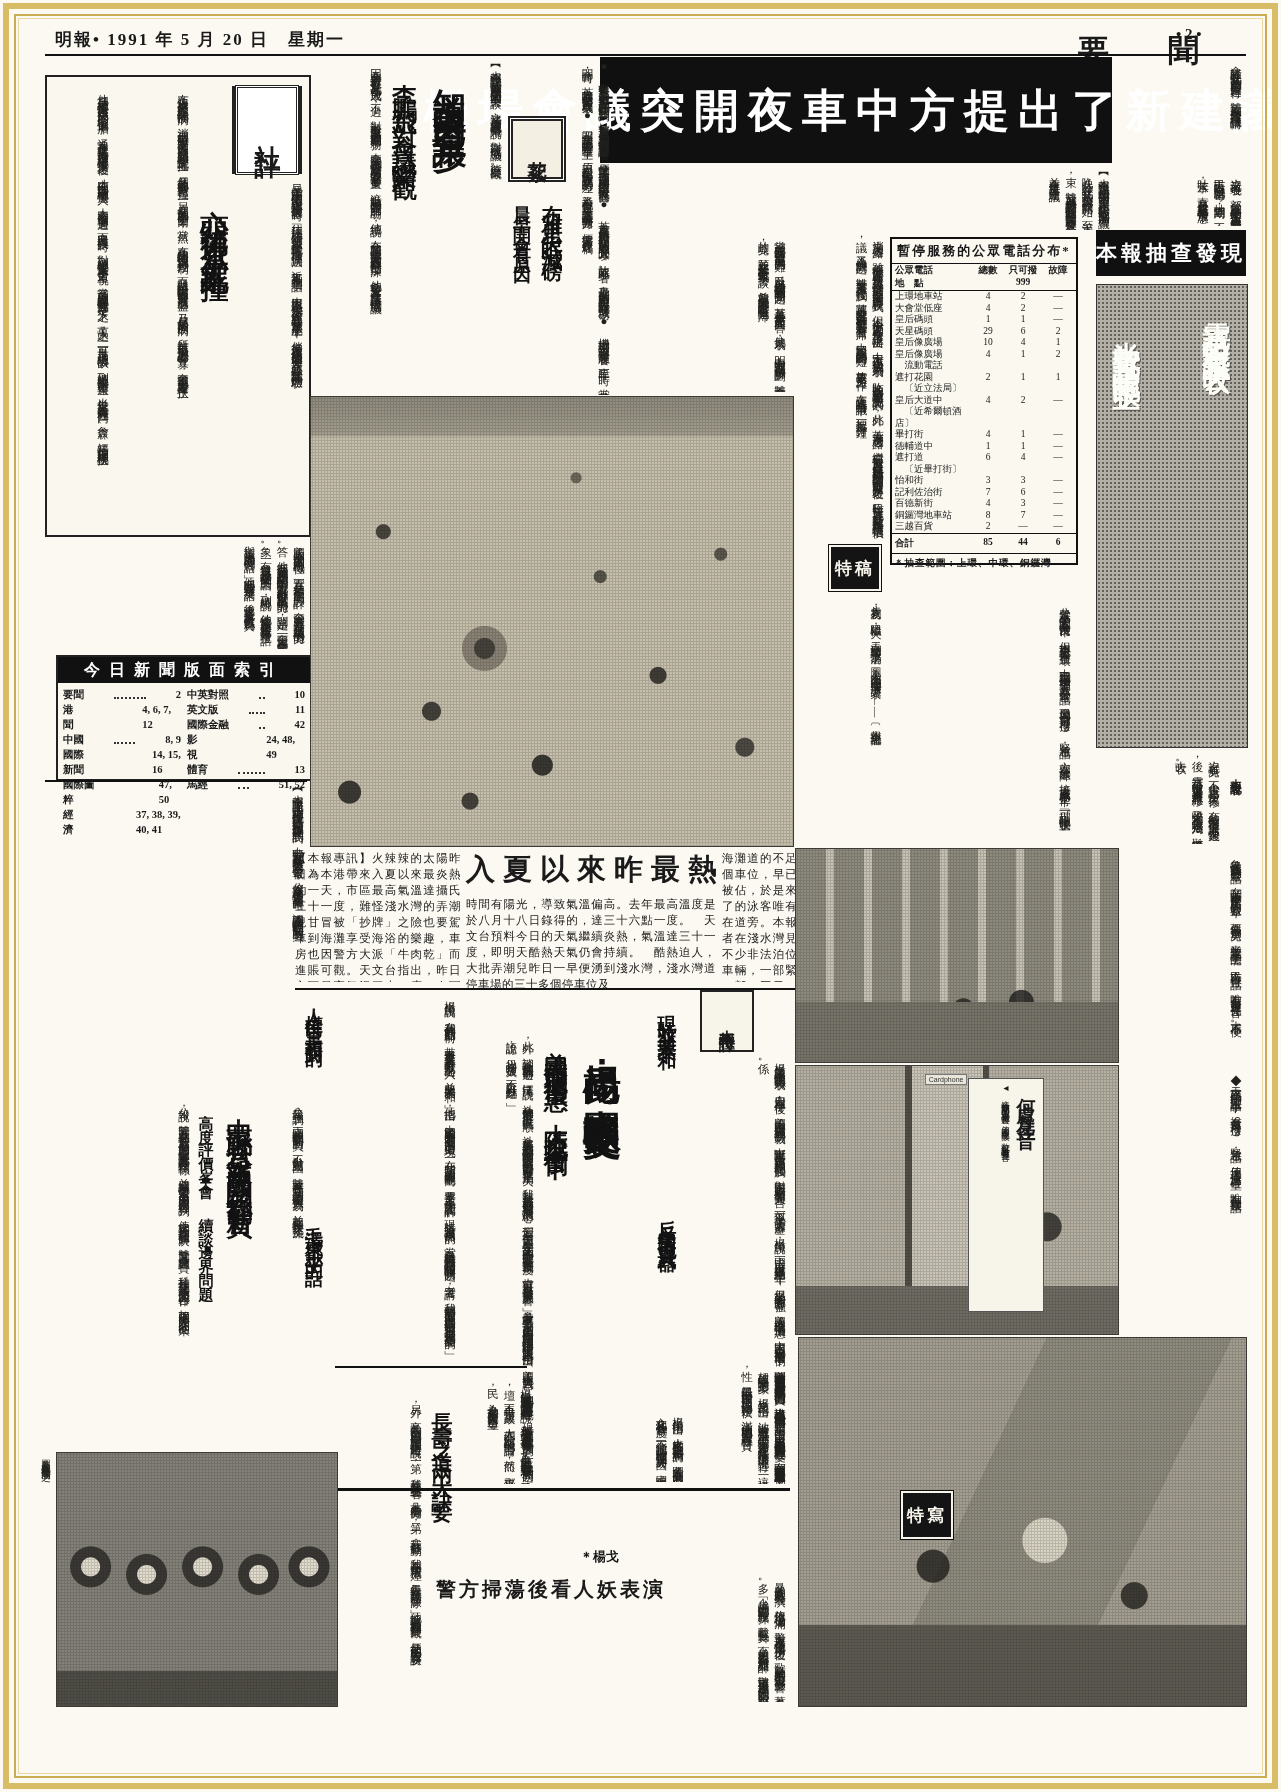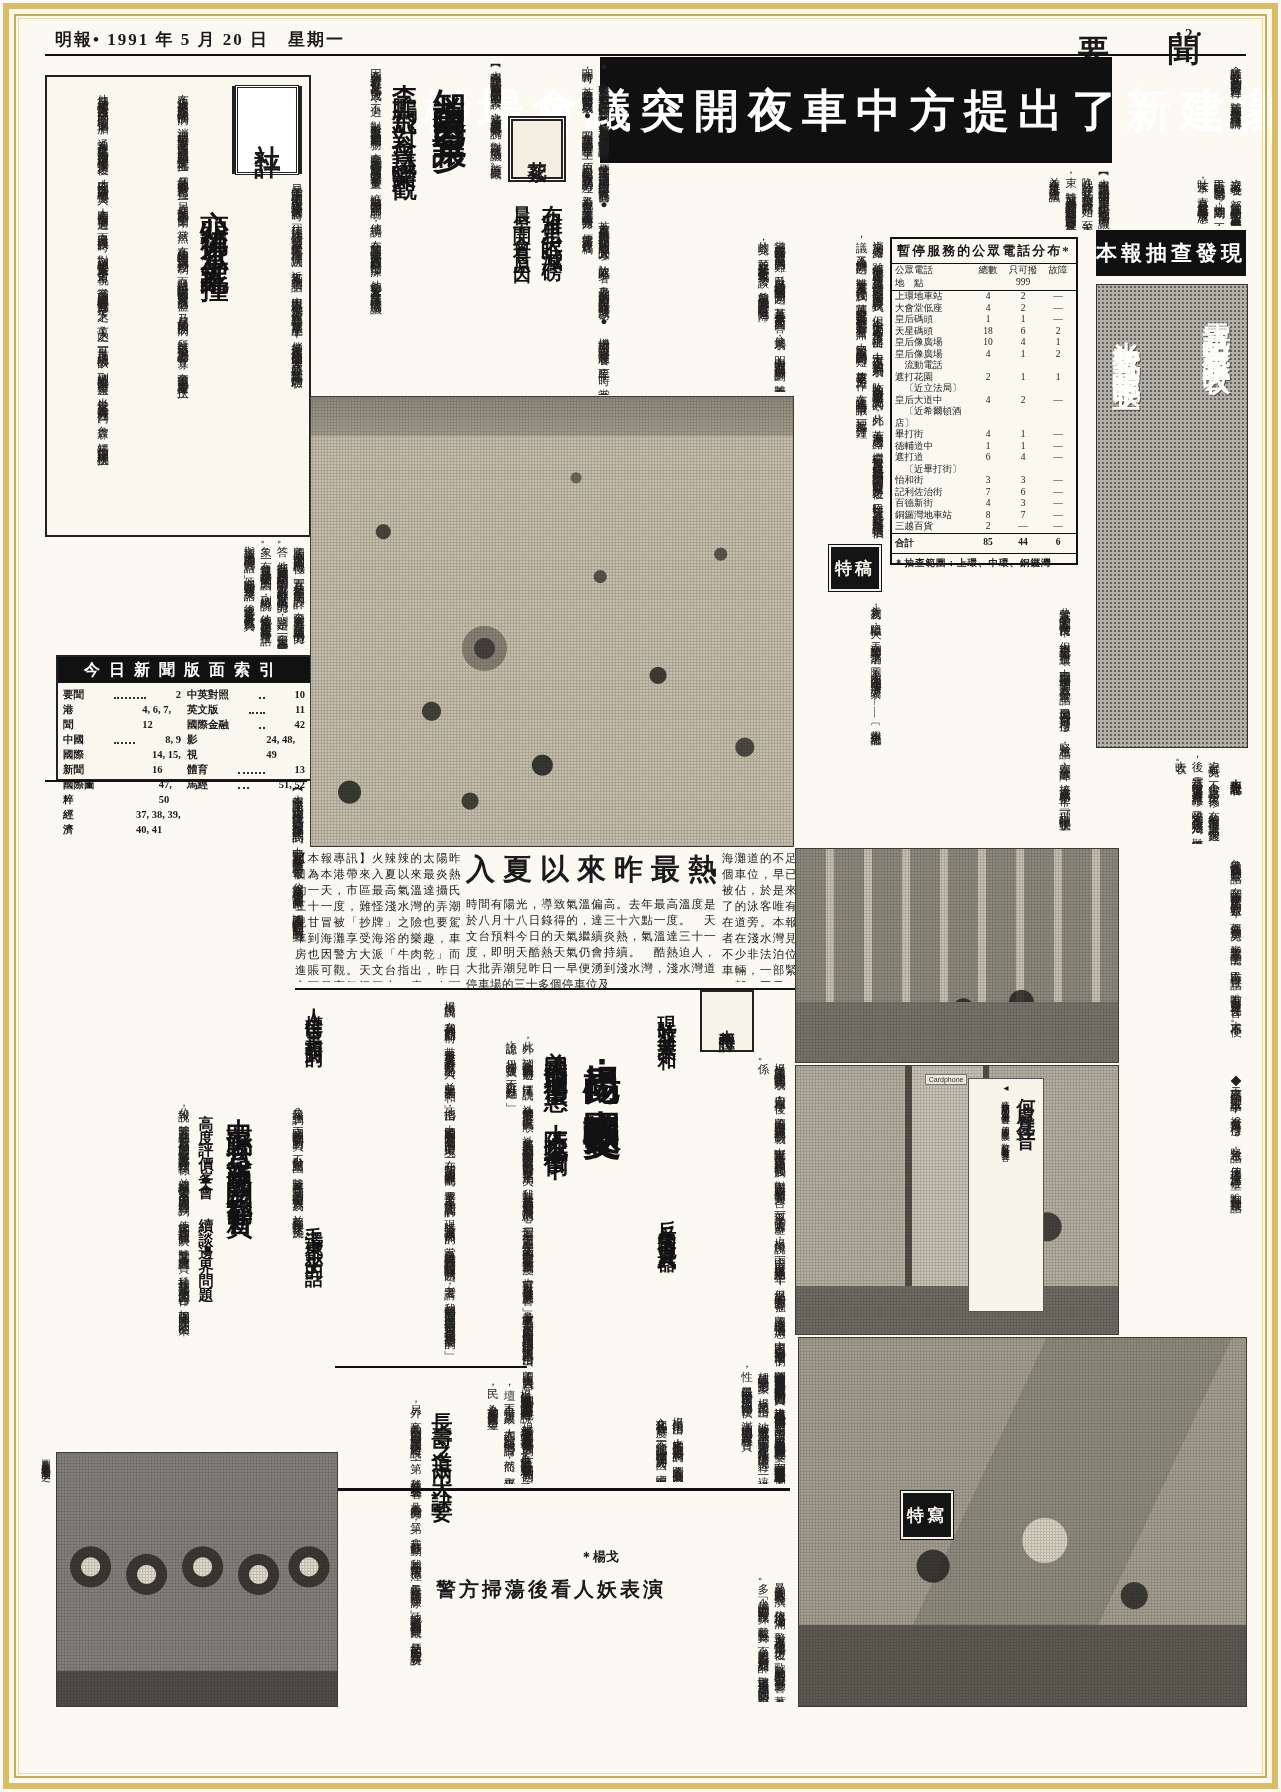--- a/index.html
+++ b/index.html
@@ -52,21 +52,21 @@
      font-size:16px;font-weight:700;letter-spacing:9px;font-family:"Liberation Sans",sans-serif;}
   #index-cols{display:flex;padding:4px 5px 0 5px;gap:6px;}
   .idx-col{flex:1;}
   .idx-row{display:flex;align-items:flex-end;font-size:10.5px;font-weight:700;line-height:15px;gap:28px;}
   .idx-dots{flex:1;border-bottom:2px dotted #333;margin:0 2px 3px 2px;}
   
   #phone-table{left:890px;top:237px;width:184px;height:324px;border:2px solid #111;background:#faf8ef;
      font-size:9.5px;}
   #pt-title{border-bottom:1.5px solid #111;text-align:center;font-weight:700;font-size:13px;
      letter-spacing:2px;padding:3px 0;}
-  #pt-head{display:flex;border-bottom:1.5px solid #111;font-weight:400;text-align:center;}
+  #pt-head{display:flex;border-bottom:1.5px solid #111;font-weight:700;text-align:center;}
   .pt-c0{width:78px;padding-left:3px;text-align:left;}
   .pt-c{width:30px;text-align:center;}
   .pt-c999{width:40px;text-align:center;}
   .pt-row{display:flex;line-height:11.5px;}
   .pt-sub{color:#222;}
   #pt-total{display:flex;border-top:1.5px solid #111;font-weight:700;padding:3px 0;}
   #pt-foot{border-top:1.5px solid #111;font-weight:700;padding:3px 2px;letter-spacing:1px;}
   
   .photo{position:absolute;border:1px solid #3c3a35;overflow:hidden;}
   .photo::after{content:"";position:absolute;inset:0;
@@ -255,21 +255,21 @@
           <div class="pt-c">—</div>
         </div>
         <div class="pt-row">
           <div class="pt-c0">皇后碼頭</div>
           <div class="pt-c">1</div>
           <div class="pt-c999">1</div>
           <div class="pt-c">—</div>
         </div>
         <div class="pt-row">
           <div class="pt-c0">天星碼頭</div>
-          <div class="pt-c">18</div>
+          <div class="pt-c">29</div>
           <div class="pt-c999">6</div>
           <div class="pt-c">2</div>
         </div>
         <div class="pt-row">
           <div class="pt-c0">皇后像廣場</div>
           <div class="pt-c">10</div>
           <div class="pt-c999">4</div>
           <div class="pt-c">1</div>
         </div>
         <div class="pt-row">

